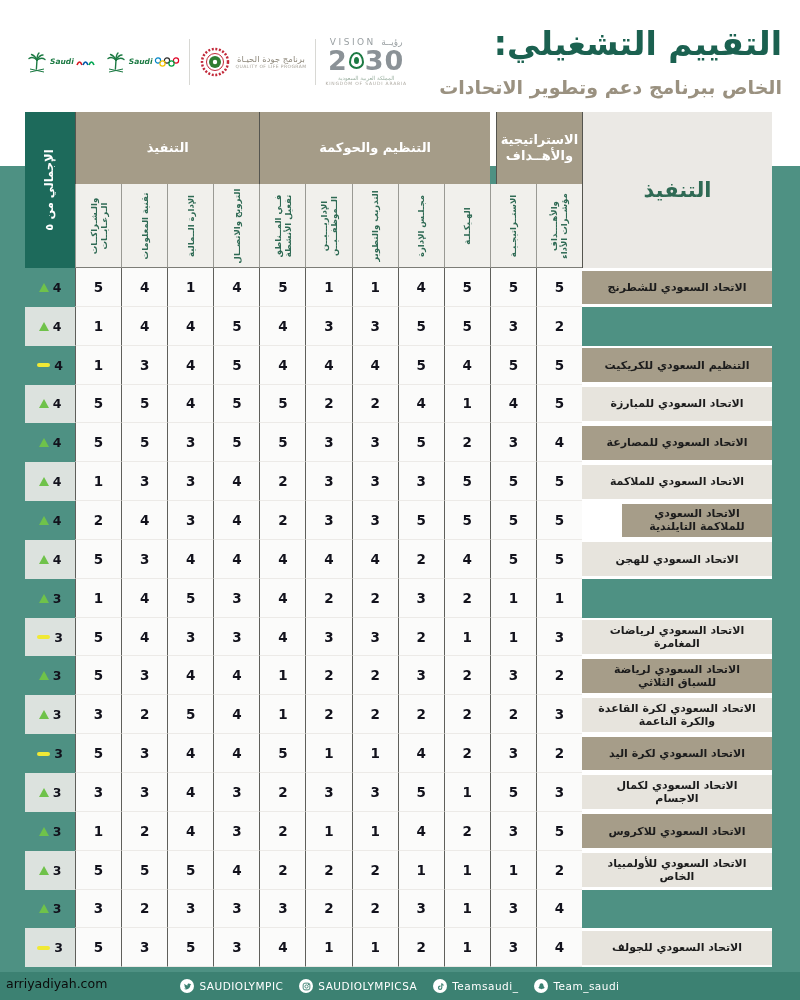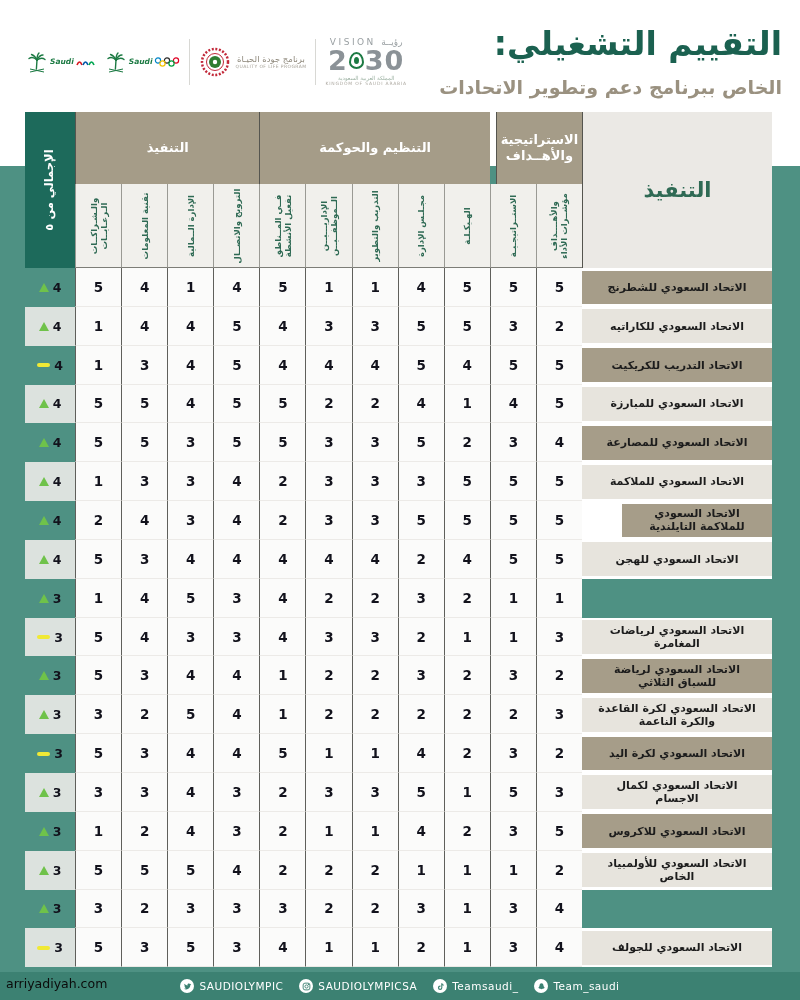--- a/index.html
+++ b/index.html
@@ -238,42 +238,39 @@
     <div class="cell-val" style="grid-area: 3 / 9;">4</div>
     <div class="cell-val" style="grid-area: 3 / 10;">1</div>
     <div class="cell-val" style="grid-area: 3 / 11;">4</div>
     <div class="cell-val" style="grid-area: 3 / 12;">5</div>
     <div class="cell-total" style="grid-area: 3 / 13;">
       <div class="total-inner ">
         <span class="tri-up"></span>
         <span class="total-num">4</span>
       </div>
     </div>
-    <div class="cell-name" style="grid-area: 4 / 1;">
-      <div class="name-inner name-light">الاتحاد السعودي للكاراتيه</div>
-    </div>
     <div class="cell-val" style="grid-area: 4 / 2;">2</div>
     <div class="cell-val" style="grid-area: 4 / 3;">3</div>
     <div class="cell-val" style="grid-area: 4 / 4;">5</div>
     <div class="cell-val" style="grid-area: 4 / 5;">5</div>
     <div class="cell-val" style="grid-area: 4 / 6;">3</div>
     <div class="cell-val" style="grid-area: 4 / 7;">3</div>
     <div class="cell-val" style="grid-area: 4 / 8;">4</div>
     <div class="cell-val" style="grid-area: 4 / 9;">5</div>
     <div class="cell-val" style="grid-area: 4 / 10;">4</div>
     <div class="cell-val" style="grid-area: 4 / 11;">4</div>
     <div class="cell-val" style="grid-area: 4 / 12;">1</div>
     <div class="cell-total" style="grid-area: 4 / 13;">
       <div class="total-inner total-light">
         <span class="tri-up"></span>
         <span class="total-num">4</span>
       </div>
     </div>
     <div class="cell-name" style="grid-area: 5 / 1;">
-      <div class="name-inner name-dark">الاتحاد التدريب للكريكيت</div>
+      <div class="name-inner name-dark">التنظيم السعودي للكريكيت</div>
     </div>
     <div class="cell-val" style="grid-area: 5 / 2;">5</div>
     <div class="cell-val" style="grid-area: 5 / 3;">5</div>
     <div class="cell-val" style="grid-area: 5 / 4;">4</div>
     <div class="cell-val" style="grid-area: 5 / 5;">5</div>
     <div class="cell-val" style="grid-area: 5 / 6;">4</div>
     <div class="cell-val" style="grid-area: 5 / 7;">4</div>
     <div class="cell-val" style="grid-area: 5 / 8;">4</div>
     <div class="cell-val" style="grid-area: 5 / 9;">5</div>
     <div class="cell-val" style="grid-area: 5 / 10;">4</div>

